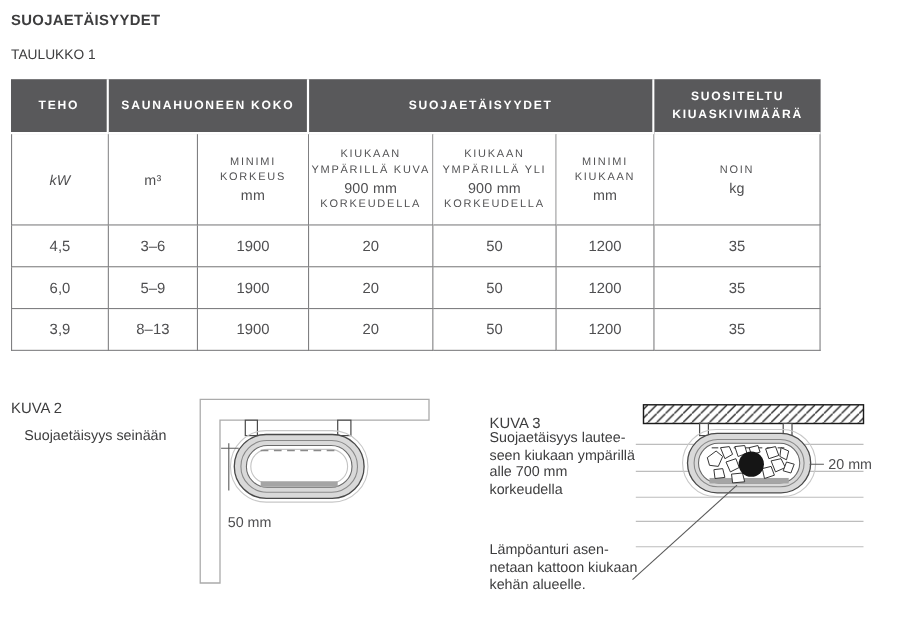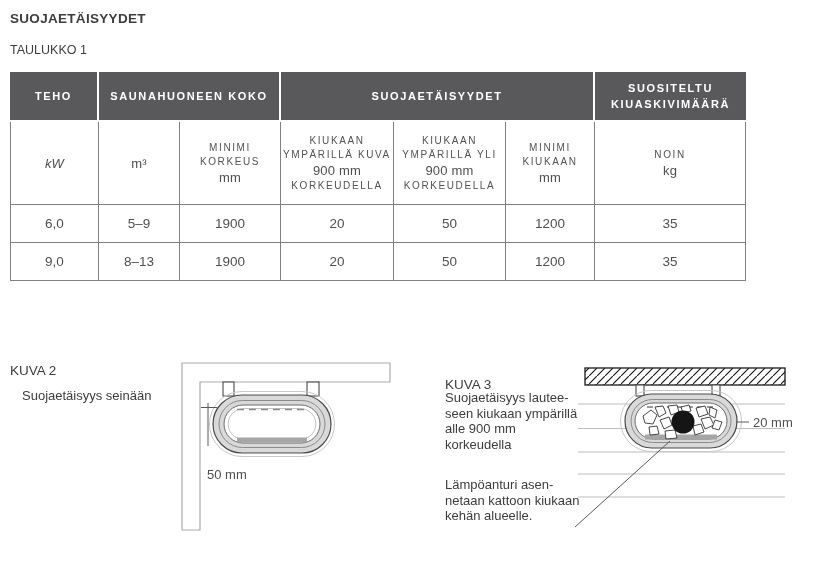--- a/index.html
+++ b/index.html
@@ -53,21 +53,21 @@
   }
   tbody td:first-child{border-left:1px solid var(--border);}
 
   
   .fig-label{font-size:13.5px;color:var(--text);}
   .fig-text{font-size:13px;line-height:15.5px;color:var(--text);white-space:pre-line;}
   .kuva2-label{left:10px;top:363px;}
   .kuva2-caption{left:22px;top:388px;}
   .kuva3-label{left:445px;top:377px;}
   .kuva3-caption{left:445px;top:390px;width:140px;}
-  .kuva3-note{left:445px;top:477px;width:145px;}
+  .kuva3-note{left:445px;top:492px;width:145px;}
   .kuva2-svg{left:181px;top:360px;}
   .kuva3-svg{left:565px;top:360px;}
   svg text{font-family:"Liberation Sans",sans-serif;font-size:13px;fill:var(--cell-text);}
 </style>
 </head>
 <body>
 
 <div class="abs page-title">SUOJAETÄISYYDET</div>
 <div class="abs table-caption">TAULUKKO 1</div>
 
@@ -119,30 +119,39 @@
         <span class="unit">mm</span>
       </th>
       <th>
         <span class="caps">NOIN</span>
         <span class="unit">kg</span>
       </th>
     </tr>
   </thead>
   <tbody>
     <tr>
+      <td>4,5</td>
+      <td>3–6</td>
+      <td>1900</td>
+      <td>20</td>
+      <td>50</td>
+      <td>1200</td>
+      <td>35</td>
+    </tr>
+    <tr>
       <td>6,0</td>
       <td>5–9</td>
       <td>1900</td>
       <td>20</td>
       <td>50</td>
       <td>1200</td>
       <td>35</td>
     </tr>
     <tr>
-      <td>9,0</td>
+      <td>3,9</td>
       <td>8–13</td>
       <td>1900</td>
       <td>20</td>
       <td>50</td>
       <td>1200</td>
       <td>35</td>
     </tr>
   </tbody>
 </table>
 
@@ -165,21 +174,21 @@
   <rect x="56" y="77.5" width="70" height="5" fill="#a5a5a5"></rect>
 
   <line x1="27" y1="43" x2="27" y2="86" stroke="#5a5a5a" stroke-width="1"></line>
   <line x1="20" y1="47.5" x2="36" y2="47.5" stroke="#5a5a5a" stroke-width="1"></line>
   <text x="26" y="119">50 mm</text>
 </svg>
 
 <div class="abs fig-label kuva3-label">KUVA 3</div>
 <div class="abs fig-text kuva3-caption">Suojaetäisyys lautee-
 seen kiukaan ympärillä
-alle 900 mm
+alle 700 mm
 korkeudella</div>
 <div class="abs fig-text kuva3-note">Lämpöanturi asen-
 netaan kattoon kiukaan
 kehän alueelle.</div>
 
 <svg class="abs kuva3-svg" width="235" height="180" viewBox="0 0 235 180">
   <defs>
     <pattern id="hp" width="8" height="8" patternUnits="userSpaceOnUse">
       <path d="M-2,10 L10,-2 M6,18 L18,6" stroke="#1a1a1a" stroke-width="1.2" fill="none"></path>
     </pattern>

